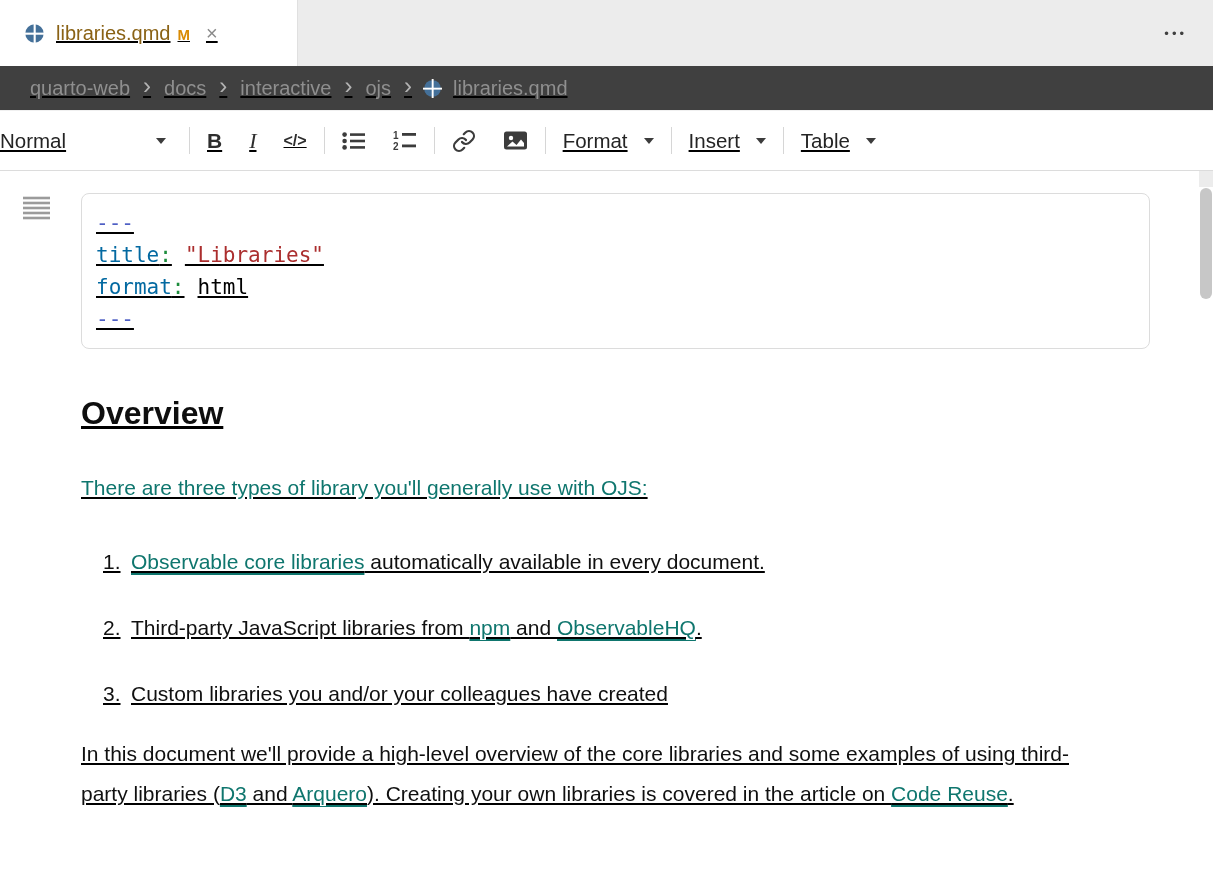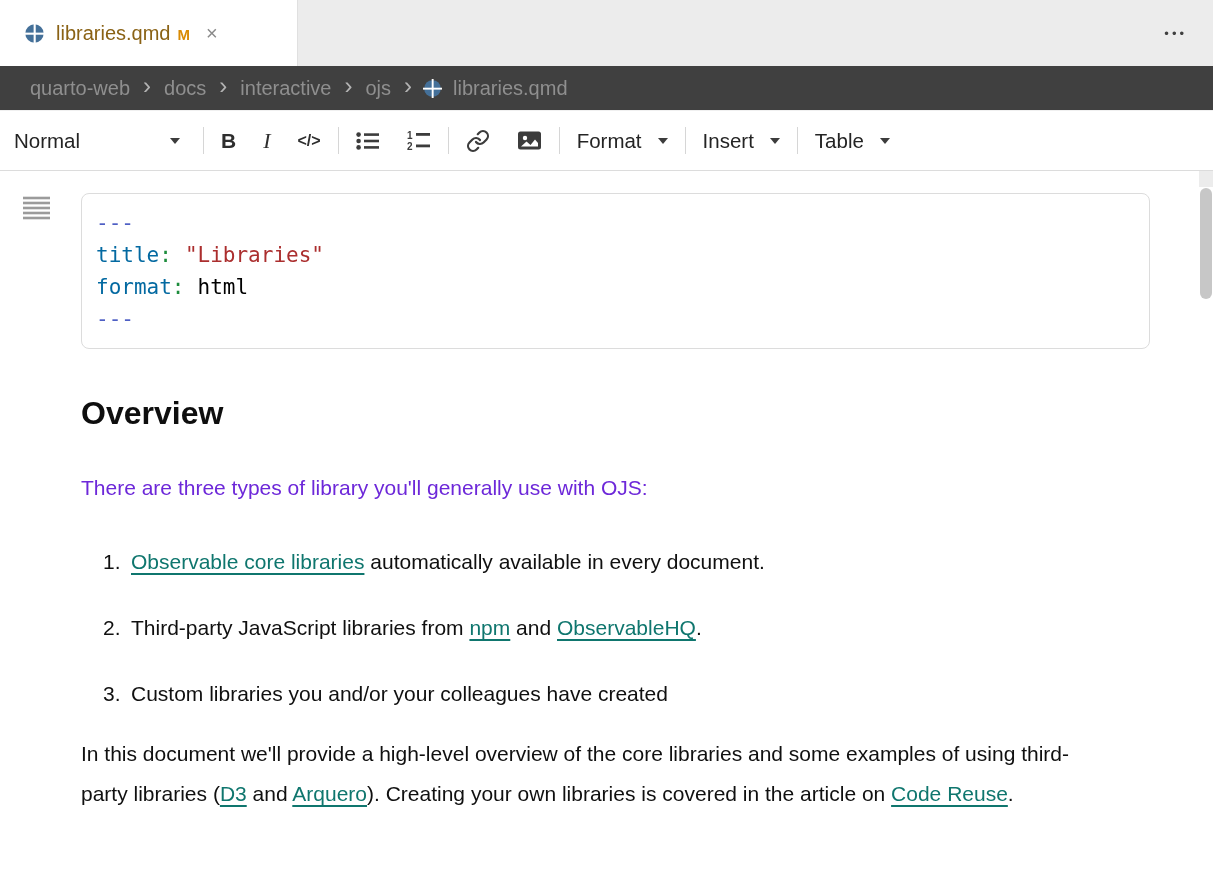--- a/index.html
+++ b/index.html
@@ -1,36 +1,36 @@
 <!DOCTYPE html>
 <html><head>
 <meta charset="utf-8">
 <style>
   * { margin:0; padding:0; box-sizing:border-box; }
   html,body { background:#fff; }
   body { font-family:"Liberation Sans", sans-serif; }
-  .app { position:relative; width:1213px; height:889px; background:#fff; overflow:hidden; }
+  .app { position:relative; width:1213px; height:889px; background:#fff; overflow:hidden;text-decoration:underline; }
 
   
   .tabbar { height:66px; background:#ececec; display:flex; align-items:stretch; position:relative; }
   .tab { width:298px; background:#fff; display:flex; align-items:center; padding:0 16px 0 24px; border-right:1px solid #e0e0e0; }
   .q-icon { display:inline-flex; align-items:center; flex:0 0 auto; }
   .tab-title { color:#8a6215; font-size:20px; margin-left:11px; white-space:nowrap; }
   .tab-m { color:#d98b04; font-size:15px; font-weight:700; margin-left:7px; position:relative; top:1px; }
   .tab-close { color:#8a8a8a; font-size:20px; margin-left:16px; line-height:1; }
   .tab-more { position:absolute; right:26px; top:50%; transform:translateY(-50%); color:#3f3f3f; font-size:13px; letter-spacing:3px; }
 
   
   .breadcrumb { height:45px; background:#404040; display:flex; align-items:center; padding-left:30px; gap:13px; font-size:20px; color:#8f8f8f; border-bottom:1px solid #f0f0f0; }
   .crumb { white-space:nowrap; }
   .crumb-sep { color:#b3b3b3; font-size:24px; line-height:1; position:relative; top:-2px; }
   .breadcrumb .q-icon { margin:0 -2px; }
 
   
-  .toolbar { height:60px; display:flex; align-items:center; padding-left:14px; border-bottom:1px solid #dcdcdc; font-size:20.5px; color:#242424; }
+  .toolbar { height:60px; display:flex; align-items:center; border-bottom:1px solid #dcdcdc; font-size:20.5px; color:#242424; }
   .tb-select { display:flex; align-items:center; justify-content:space-between; width:172px; padding-right:6px; }
   .tb-menu { display:flex; align-items:center; gap:16px; }
   .chev { width:0; height:0; border-left:5.5px solid transparent; border-right:5.5px solid transparent; border-top:6.5px solid #3c3c3c; }
   .tb-sep { width:1px; height:27px; background:#d6d6d6; margin:0 17px; flex:0 0 auto; }
   .tb-group { display:flex; align-items:center; gap:27px; }
   .tb-btn { background:none; border:0; padding:0; font:inherit; color:#2e2e2e; display:flex; align-items:center; }
   .tb-bold { font-weight:700; font-size:21px; }
   .tb-italic { font-family:"Liberation Serif", serif; font-style:italic; font-size:22px; }
   .tb-code { font-size:16px; font-weight:600; letter-spacing:0; }
 
@@ -39,21 +39,21 @@
   .outline-btn { position:absolute; left:23px; top:25px; background:none; border:0; padding:0; }
 
   .yaml { border:1px solid #dcdcdc; border-radius:8px; padding:13px 14px; font-family:"DejaVu Sans Mono","Liberation Mono",monospace; font-size:21px; line-height:32px; color:#111; }
   .y-delim { color:#4e5fc4; }
   .y-key { color:#0369a1; }
   .y-colon { color:#1d8c3c; }
   .y-str { color:#ab2e2e; padding-left:13px; }
   .y-val { color:#000000; padding-left:13px; }
 
   .h1 { margin-top:46px; font-size:32px; font-weight:700; color:#0e0e0e; }
-  .para { margin-top:42px; font-size:21px; color:#6d28d9; line-height:28px; }
+  .para { margin-top:42px; font-size:21px; color:#0f766e; line-height:28px; }
 
   .olist { margin-top:40px; padding-left:22px; }
   .oli { display:flex; font-size:21px; color:#101010; line-height:40px; margin-bottom:26px; }
   .oli:last-child { margin-bottom:0; }
   .oli-num { width:28px; flex:0 0 auto; }
 
   .outro { margin-top:20px; font-size:21px; color:#101010; line-height:40px; max-width:1012px; }
 
   a.lnk { color:#0f766e; text-decoration:underline; text-decoration-thickness:1.5px; text-underline-offset:4px; cursor:pointer; }
 

